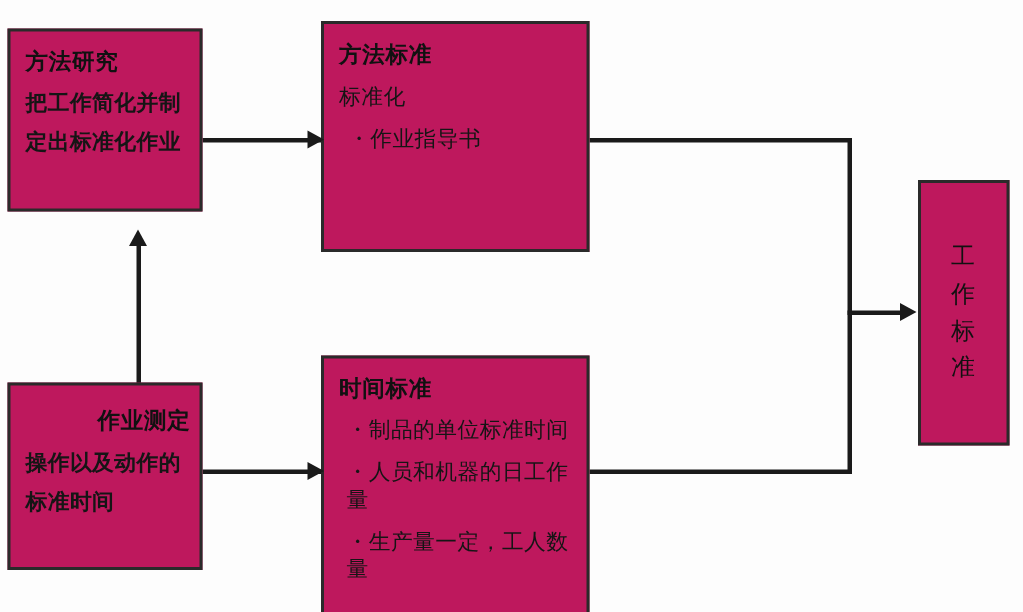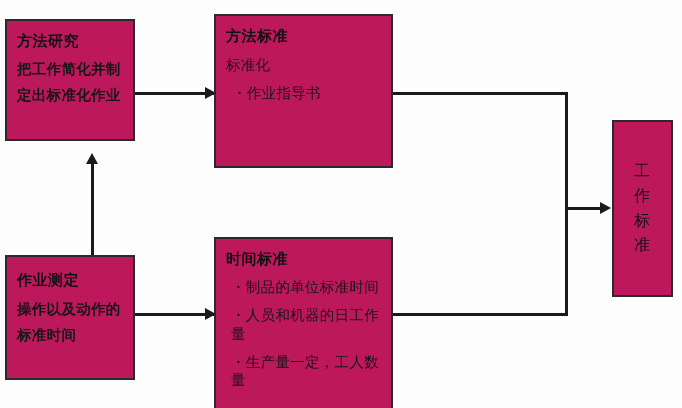--- a/index.html
+++ b/index.html
@@ -67,21 +67,21 @@
   #box-method-standard .bullet-first { padding-left: 6px; }
 
   
   #box-work-measure {
     left: 5px;
     top: 255px;
     width: 130px;
     height: 125px;
     padding: 10px 6px 0 10px;
   }
-  #box-work-measure .box-title { margin: 4px 0 10px 0; }
+  #box-work-measure .box-title { margin: 4px 0 10px 0; text-align: right; }
   #box-work-measure .box-line { margin: 0 0 8px 0; line-height: 1.25; }
 
   
   #box-time-standard {
     left: 214px;
     top: 237px;
     width: 179px;
     height: 199px;
     padding: 9px 4px 0 10px;
   }

